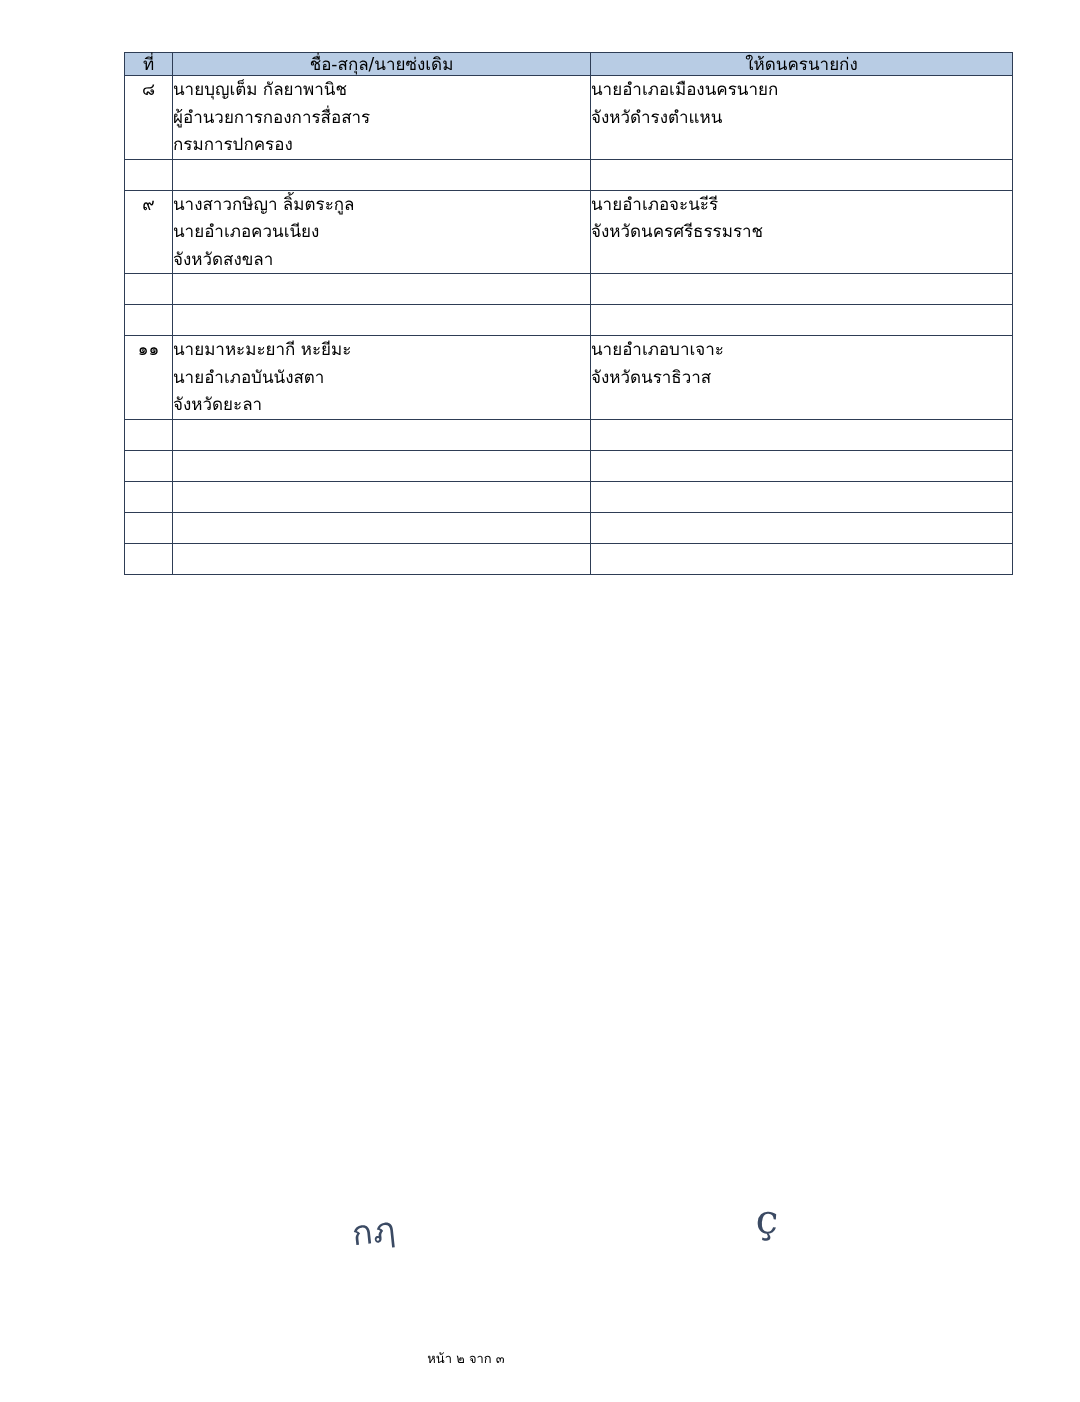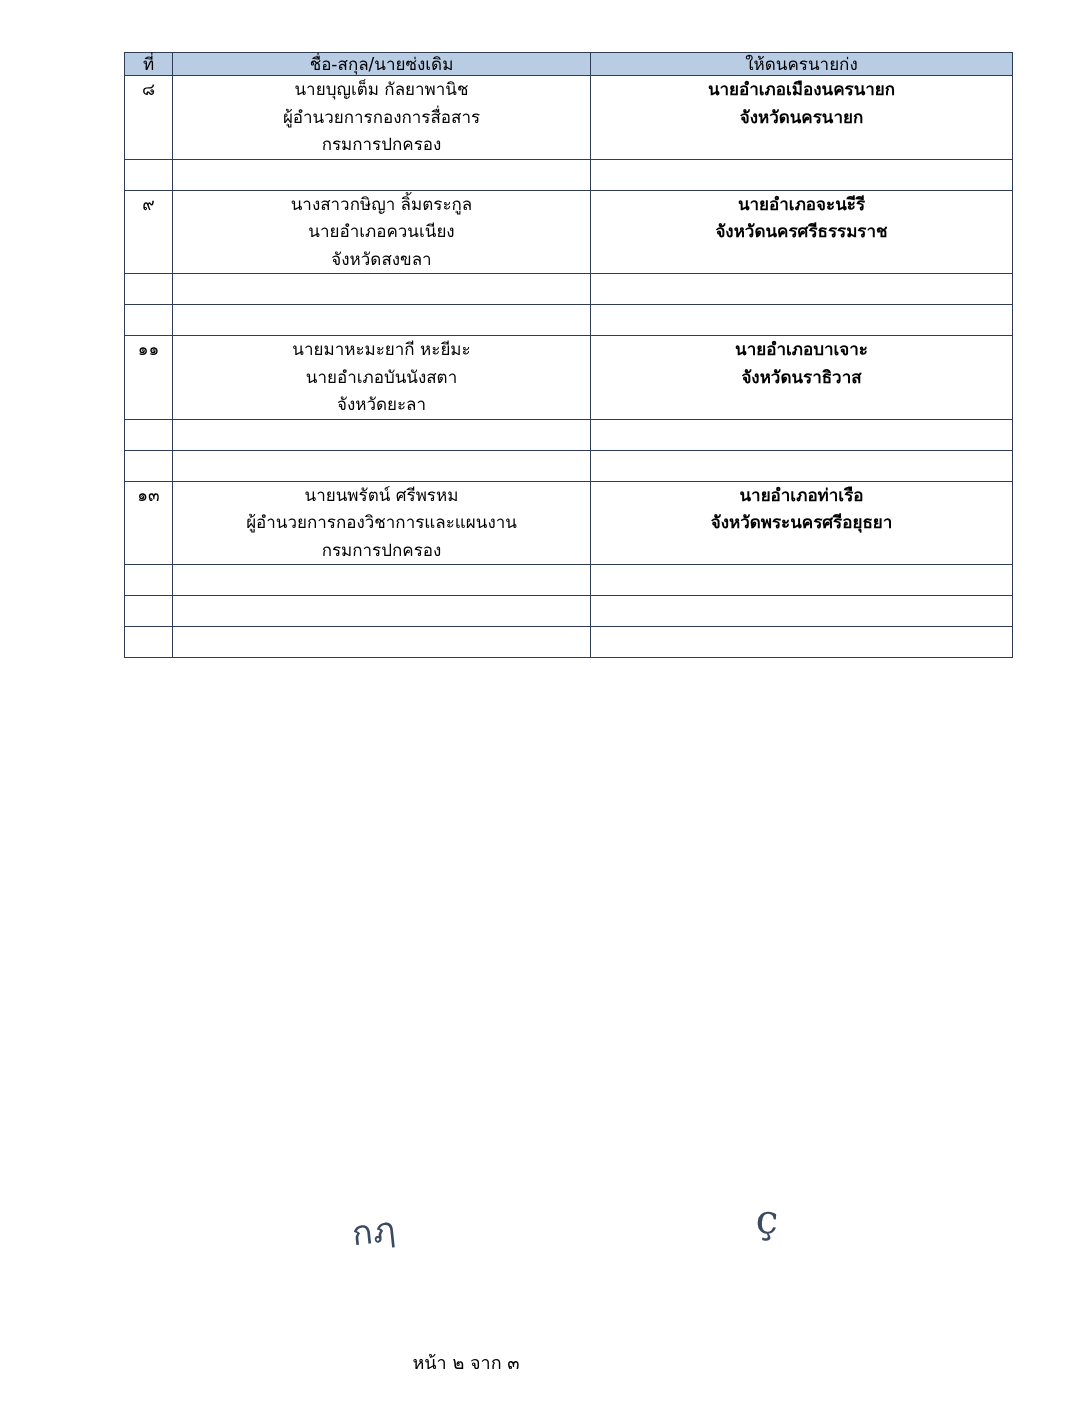--- a/index.html
+++ b/index.html
@@ -58,35 +58,35 @@
   td.no-cell {
     text-align: center;
     padding: 8px 4px 0 4px;
     white-space: nowrap;
   }
   td.name-cell {
     padding: 8px 6px 0 10px;
   }
   td.pos-cell {
     padding: 8px 6px 0 10px;
-    font-weight: bold;
-  }
-  .line { display: block; white-space: nowrap; text-align: center; }
+    font-weight: normal;
+  }
+  .line { display: block; white-space: nowrap; }
   .spacer-row td {
     height: 30px;
     border-top: none;
     border-bottom: none;
   }
   .footer {
     position: absolute;
     left: 0;
     top: 1348px;
     width: 932px;
     text-align: center;
-    font-size: 18px;
+    font-size: 13px;
     color: #000;
   }
   .sig {
     position: absolute;
     font-family: "DejaVu Serif", serif;
     color: #3b4a63;
     pointer-events: none;
   }
   .sig-a {
     left: 352px;
@@ -123,21 +123,21 @@
       <tbody>
         <tr>
           <td class="no-cell">๘</td>
           <td class="name-cell">
             <span class="line">นายบุญเต็ม กัลยาพานิช</span>
             <span class="line">ผู้อำนวยการกองการสื่อสาร</span>
             <span class="line">กรมการปกครอง</span>
           </td>
           <td class="pos-cell">
             <span class="line">นายอำเภอเมืองนครนายก</span>
-            <span class="line">จังหวัดนครนายก</span>
+            <span class="line">จังหวัดำรงตำแหน</span>
           </td>
         </tr>
         <tr class="spacer-row">
           <td></td>
           <td></td>
           <td></td>
         </tr>
 
         <tr>
           <td class="no-cell">๙</td>
@@ -180,32 +180,20 @@
           <td></td>
           <td></td>
         </tr>
 
         <tr class="spacer-row">
           <td></td>
           <td></td>
           <td></td>
         </tr>
 
-        <tr>
-          <td class="no-cell">๑๓</td>
-          <td class="name-cell">
-            <span class="line">นายนพรัตน์ ศรีพรหม</span>
-            <span class="line">ผู้อำนวยการกองวิชาการและแผนงาน</span>
-            <span class="line">กรมการปกครอง</span>
-          </td>
-          <td class="pos-cell">
-            <span class="line">นายอำเภอท่าเรือ</span>
-            <span class="line">จังหวัดพระนครศรีอยุธยา</span>
-          </td>
-        </tr>
         <tr class="spacer-row">
           <td></td>
           <td></td>
           <td></td>
         </tr>
 
         <tr class="spacer-row">
           <td></td>
           <td></td>
           <td></td>

